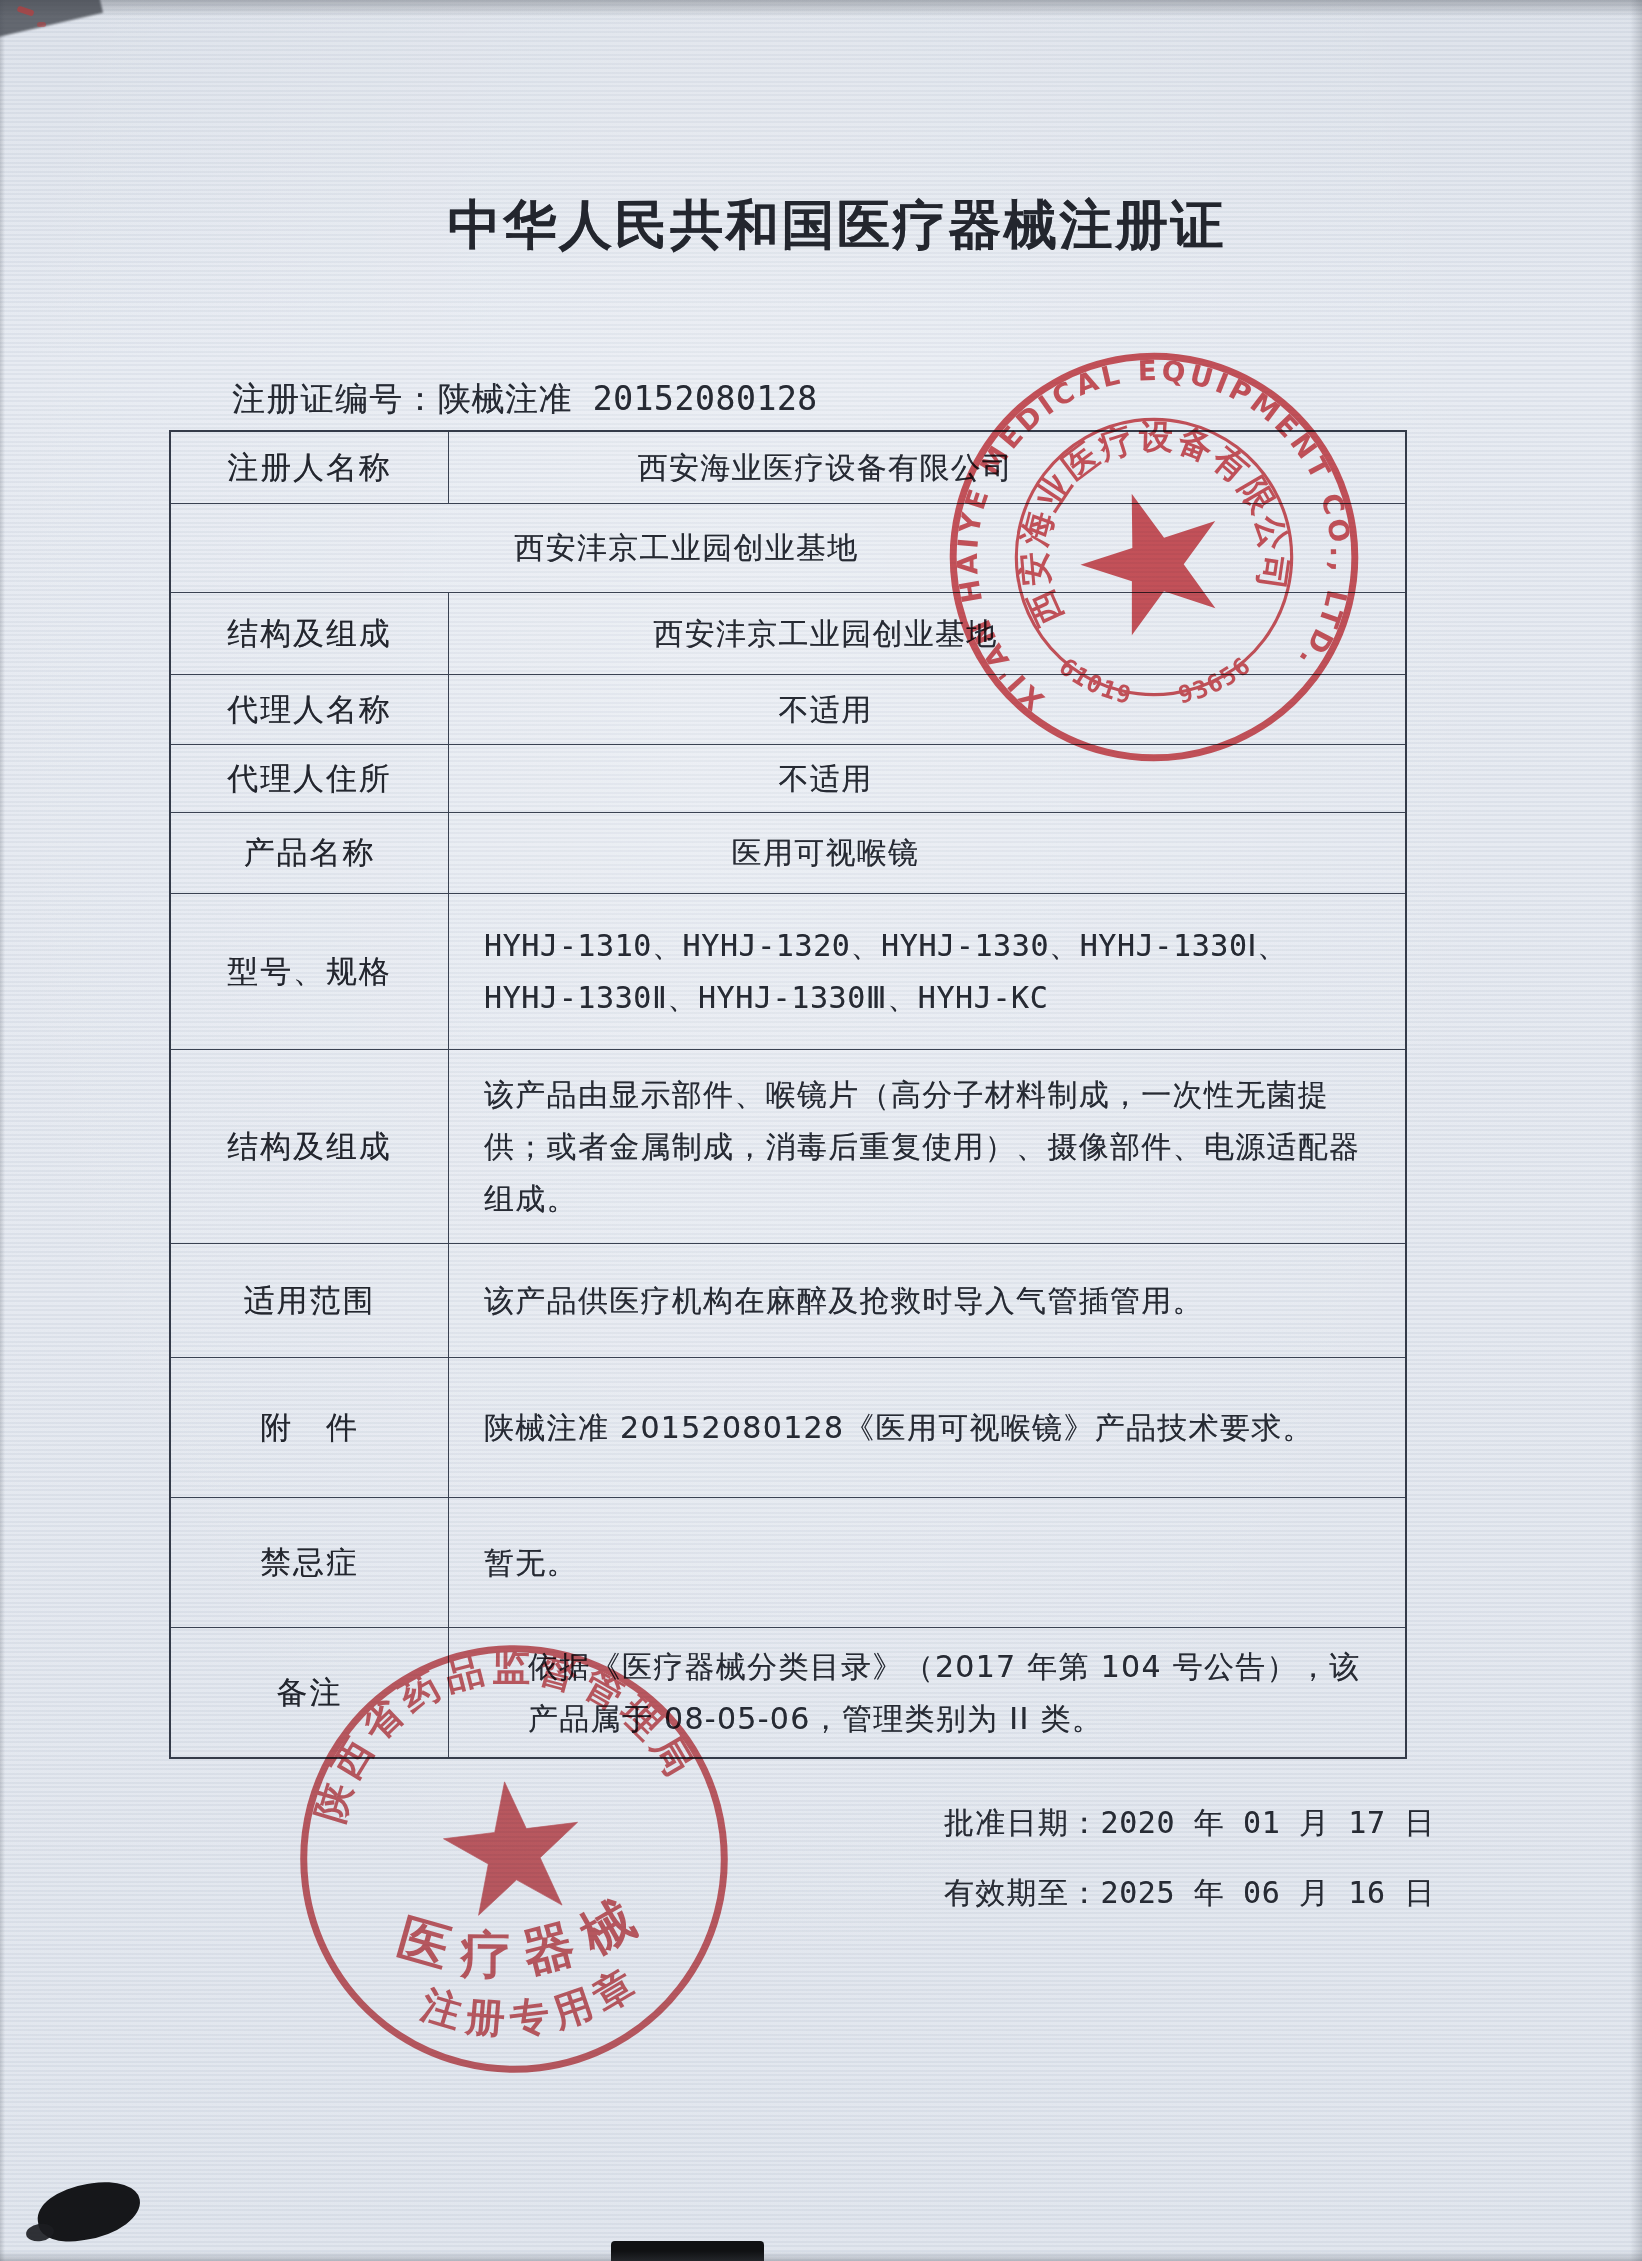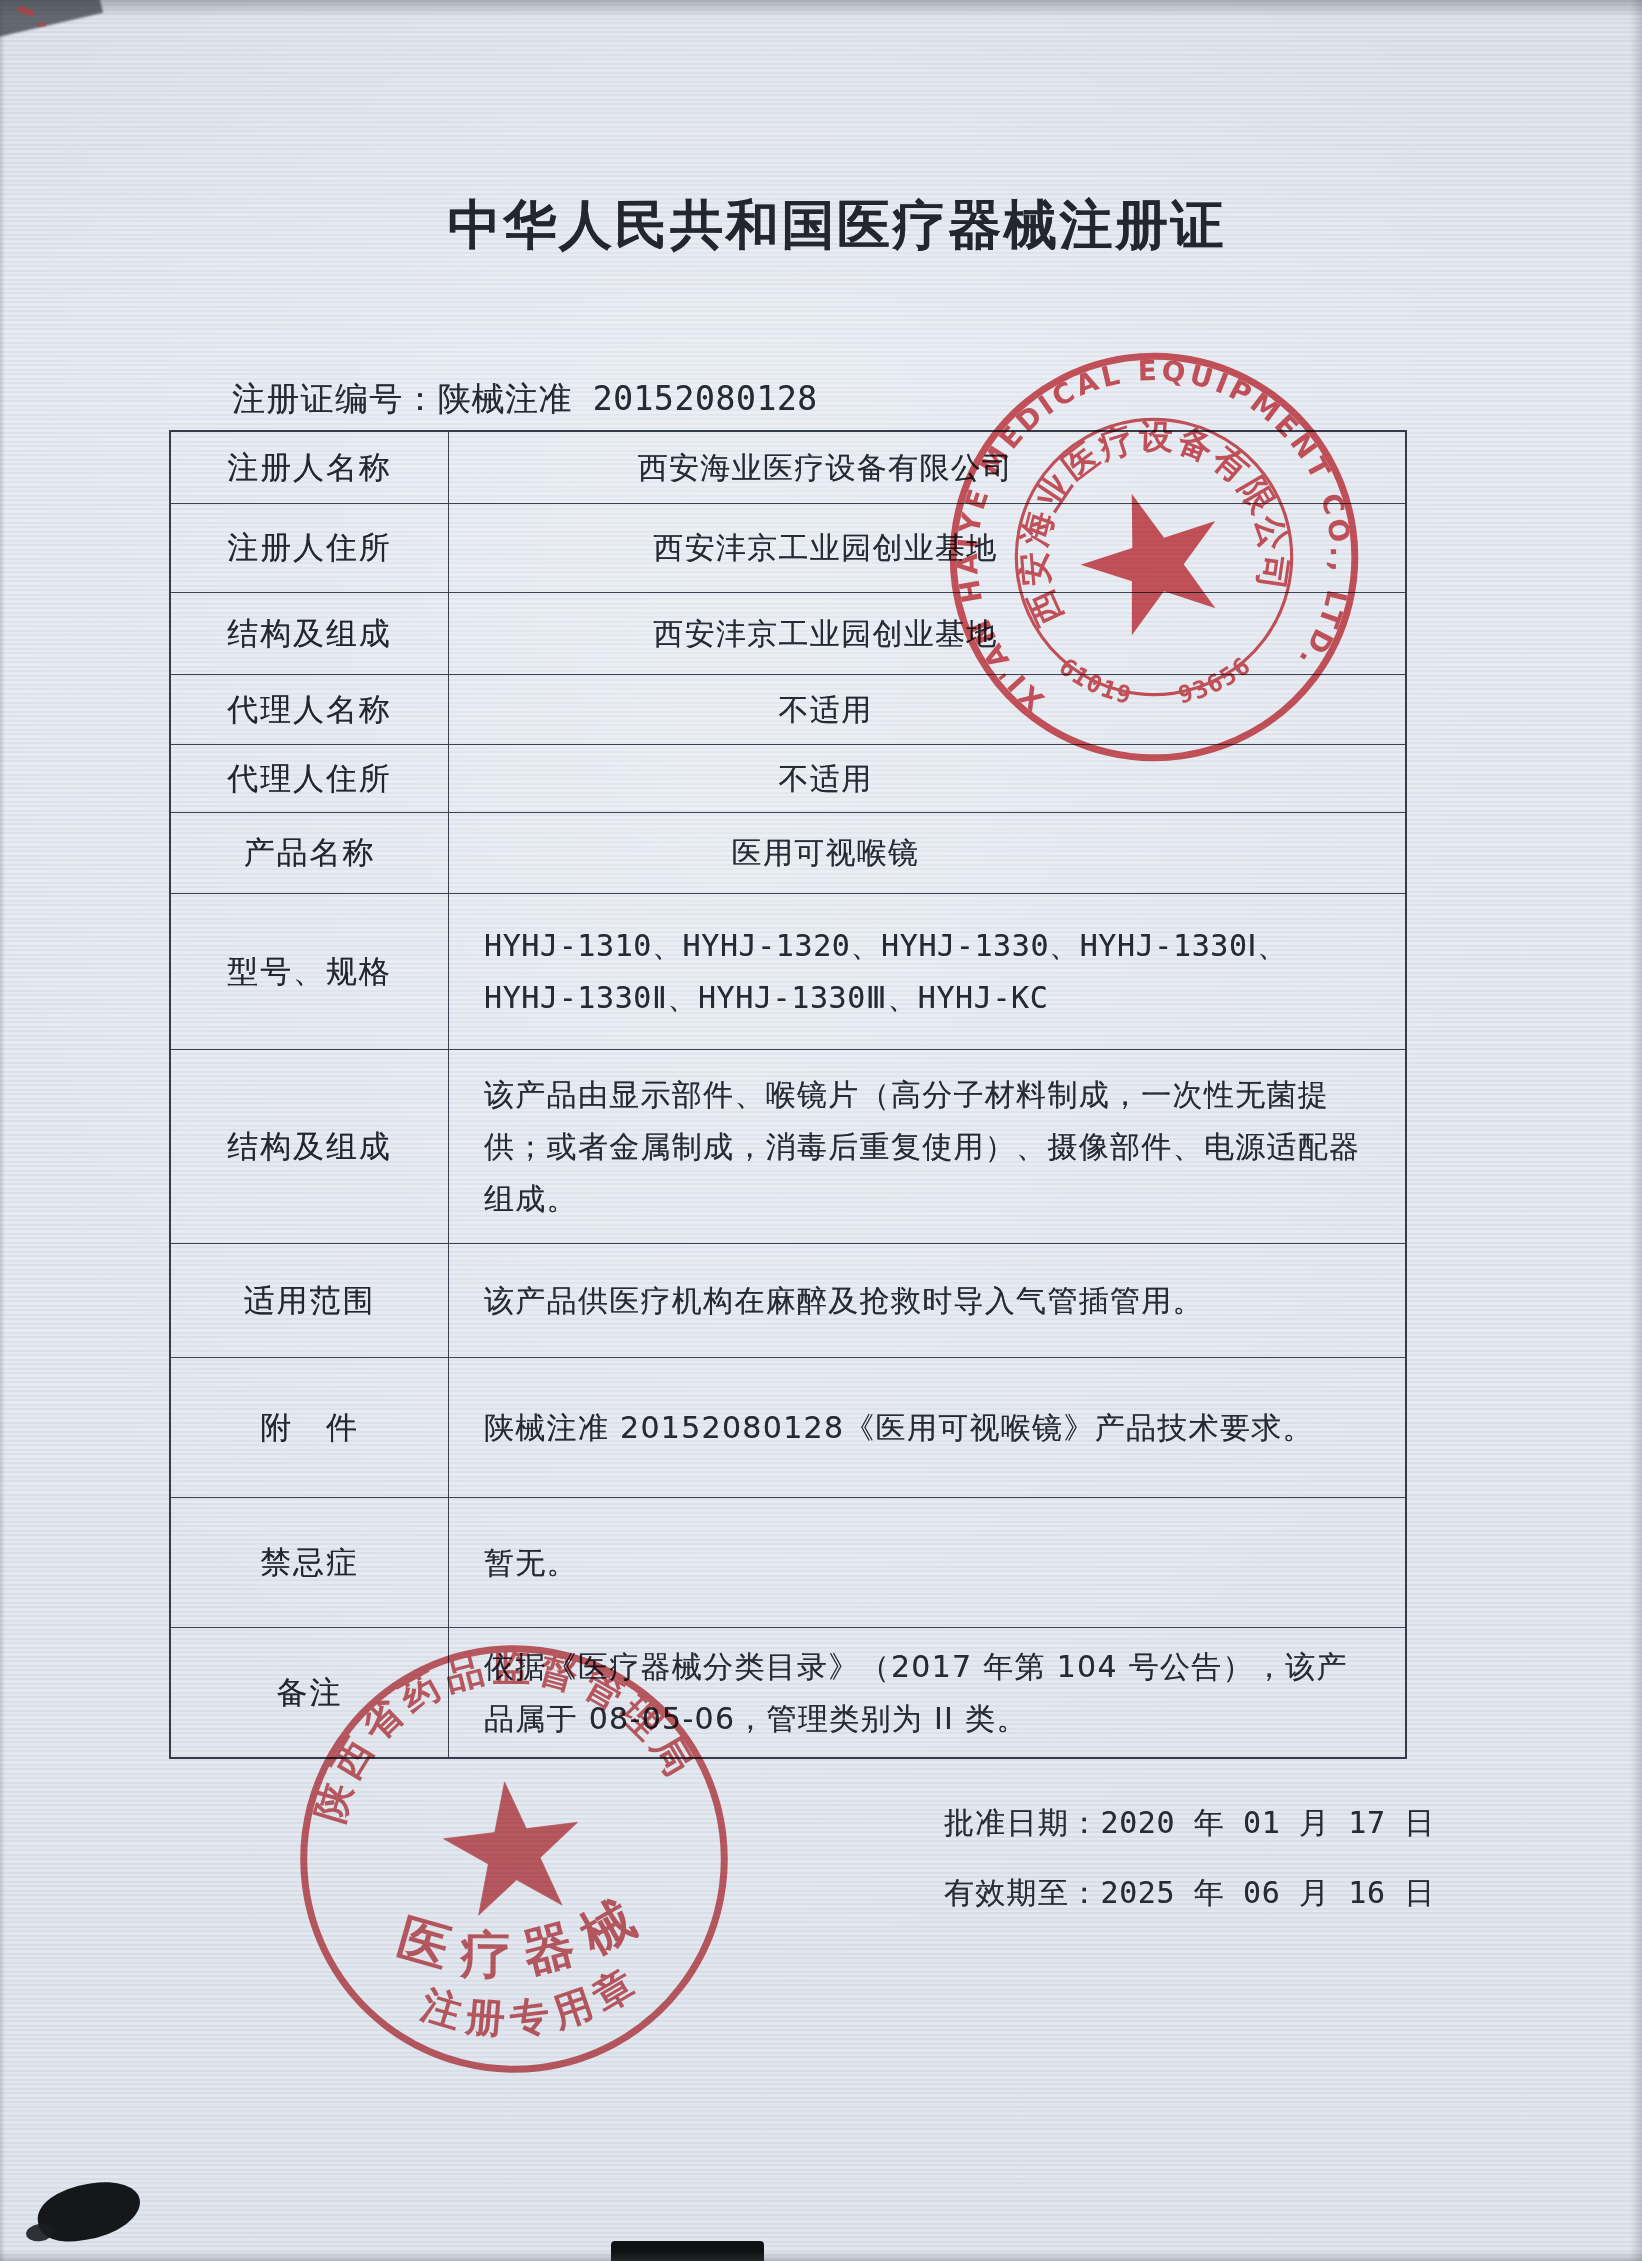--- a/index.html
+++ b/index.html
@@ -23,21 +23,21 @@
   .reg-line{left:232px;top:377px;font-size:33px;letter-spacing:1.3px;color:#262a33;}
 
   
   .cert-table{
     position:absolute;left:169px;top:430px;width:1238px;
     border:2.6px solid #343b49;
     box-sizing:border-box;
     background:rgba(255,255,255,0.02);
   }
   .trow{display:flex;border-bottom:1.9px solid #3a4252;}
-  .trow:last-child{border-bottom:none;}
+  .trow:last-child{border-bottom:none;gap:44px;}
   .cell-label{
     width:277px;flex:0 0 277px;border-right:1.9px solid #3a4252;
     display:flex;align-items:center;justify-content:center;
     font-size:31px;letter-spacing:1.9px;color:#23262e;
     text-shadow:0 0 0.6px rgba(40,44,54,.55);
     text-align:left;
   }
   .cell-value{
     flex:1;display:flex;align-items:center;
     font-size:30px;letter-spacing:1.3px;line-height:52px;color:#262a33;
@@ -95,21 +95,20 @@
   <div class="txt reg-line"><span>注册证编号：</span><span class="mono">陕械注准 20152080128</span></div>
 
   <div class="cert-table">
 
     <div class="trow center h1">
       <div class="cell-label">注册人名称</div>
       <div class="cell-value">西安海业医疗设备有限公司</div>
     </div>
 
     <div class="trow center h2">
-      <div class="cell-label">注册人住所</div>
       <div class="cell-value">西安沣京工业园创业基地</div>
     </div>
 
     <div class="trow center h3">
       <div class="cell-label">结构及组成</div>
       <div class="cell-value">西安沣京工业园创业基地</div>
     </div>
 
     <div class="trow center h4">
       <div class="cell-label">代理人名称</div>

